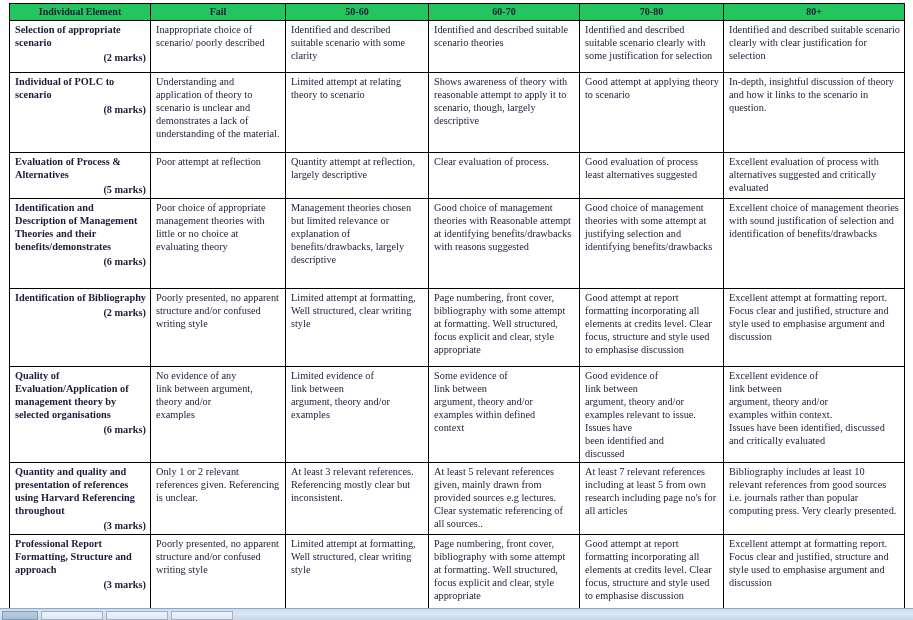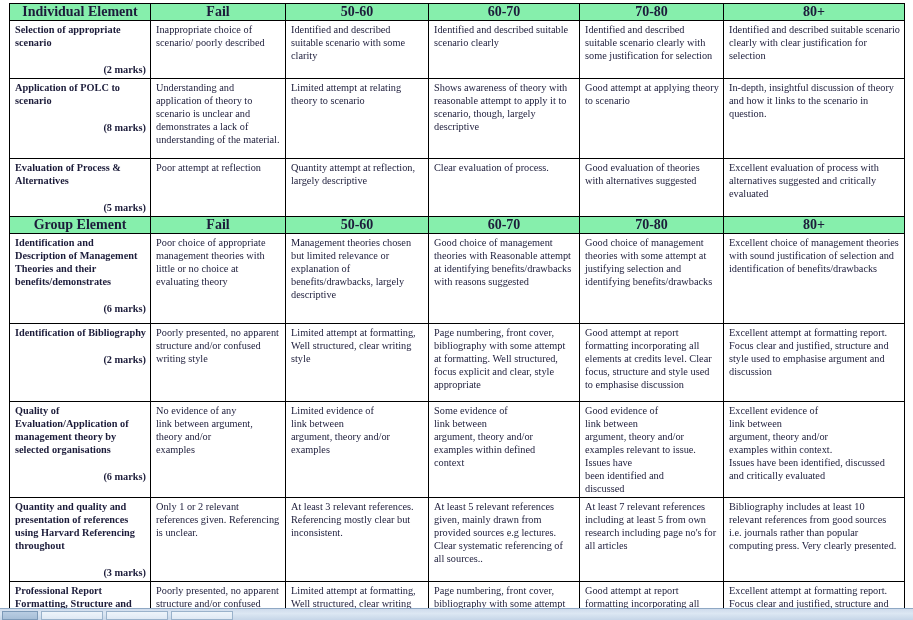--- a/index.html
+++ b/index.html
@@ -43,39 +43,39 @@
   col.c0 { width: 141px; }
   col.c1 { width: 135px; }
   col.c2 { width: 143px; }
   col.c3 { width: 151px; }
   col.c4 { width: 144px; }
   col.c5 { width: 181px; }
 
   tr.section-header td {
     text-align: center;
     font-weight: bold;
-    font-size: 14px;
+    font-size: 10px;
     line-height: 13px;
     padding: 1px 4px 2px 4px;
     vertical-align: middle;
-    background: #86efac;
+    background: #22c55e;
   }
 
   td.criterion {
     font-weight: bold;
     font-size: 10.8px;
     line-height: 12.4px;
     color: #111130;
   }
 
   .marks {
     display: block;
     text-align: right;
     font-weight: bold;
-    margin-top: 14px;
+    margin-top: 2px;
   }
 
   td.criterion .crit-body {
     display: block;
   }
 
   
   #bottom-gap {
     position: absolute;
     left: 0;
@@ -141,53 +141,45 @@
           <td>70-80</td>
           <td>80+</td>
         </tr>
         <tr style="height: 52px;">
           <td class="criterion">
             <span class="crit-body">Selection of appropriate scenario</span>
             <span class="marks">(2 marks)</span>
           </td>
           <td class="desc">Inappropriate choice of scenario/ poorly described</td>
           <td class="desc">Identified and described suitable scenario with some clarity</td>
-          <td class="desc">Identified and described suitable scenario clearly</td>
+          <td class="desc">Identified and described suitable scenario theories</td>
           <td class="desc">Identified and described suitable scenario clearly with some justification for selection</td>
           <td class="desc">Identified and described suitable scenario clearly with clear justification for selection</td>
         </tr>
         <tr style="height: 80px;">
           <td class="criterion">
-            <span class="crit-body">Application of POLC to scenario</span>
+            <span class="crit-body">Individual of POLC to scenario</span>
             <span class="marks">(8 marks)</span>
           </td>
           <td class="desc">Understanding and application of theory to scenario is unclear and demonstrates a lack of understanding of the material.</td>
           <td class="desc">Limited attempt at relating theory to scenario</td>
           <td class="desc">Shows awareness of theory with reasonable attempt to apply it to scenario, though, largely descriptive</td>
           <td class="desc">Good attempt at applying theory to scenario</td>
           <td class="desc">In-depth, insightful discussion of theory and how it links to the scenario in question.</td>
         </tr>
         <tr style="height: 46px;">
           <td class="criterion">
             <span class="crit-body">Evaluation of Process &amp; Alternatives</span>
             <span class="marks">(5 marks)</span>
           </td>
           <td class="desc">Poor attempt at reflection</td>
           <td class="desc">Quantity attempt at reflection, largely descriptive</td>
           <td class="desc">Clear evaluation of process.</td>
-          <td class="desc">Good evaluation of theories with alternatives suggested</td>
+          <td class="desc">Good evaluation of process least alternatives suggested</td>
           <td class="desc">Excellent evaluation of process with alternatives suggested and critically evaluated</td>
-        </tr>
-        <tr class="section-header">
-          <td>Group Element</td>
-          <td>Fail</td>
-          <td>50-60</td>
-          <td>60-70</td>
-          <td>70-80</td>
-          <td>80+</td>
         </tr>
         <tr style="height: 90px;">
           <td class="criterion">
             <span class="crit-body">Identification and Description of Management Theories and their benefits/demonstrates</span>
             <span class="marks">(6 marks)</span>
           </td>
           <td class="desc">Poor choice of appropriate management theories with little or no choice at evaluating theory</td>
           <td class="desc">Management theories chosen but limited relevance or explanation of benefits/drawbacks, largely descriptive</td>
           <td class="desc">Good choice of management theories with Reasonable attempt at identifying benefits/drawbacks with reasons suggested</td>
           <td class="desc">Good choice of management theories with some attempt at justifying selection and identifying benefits/drawbacks</td>

